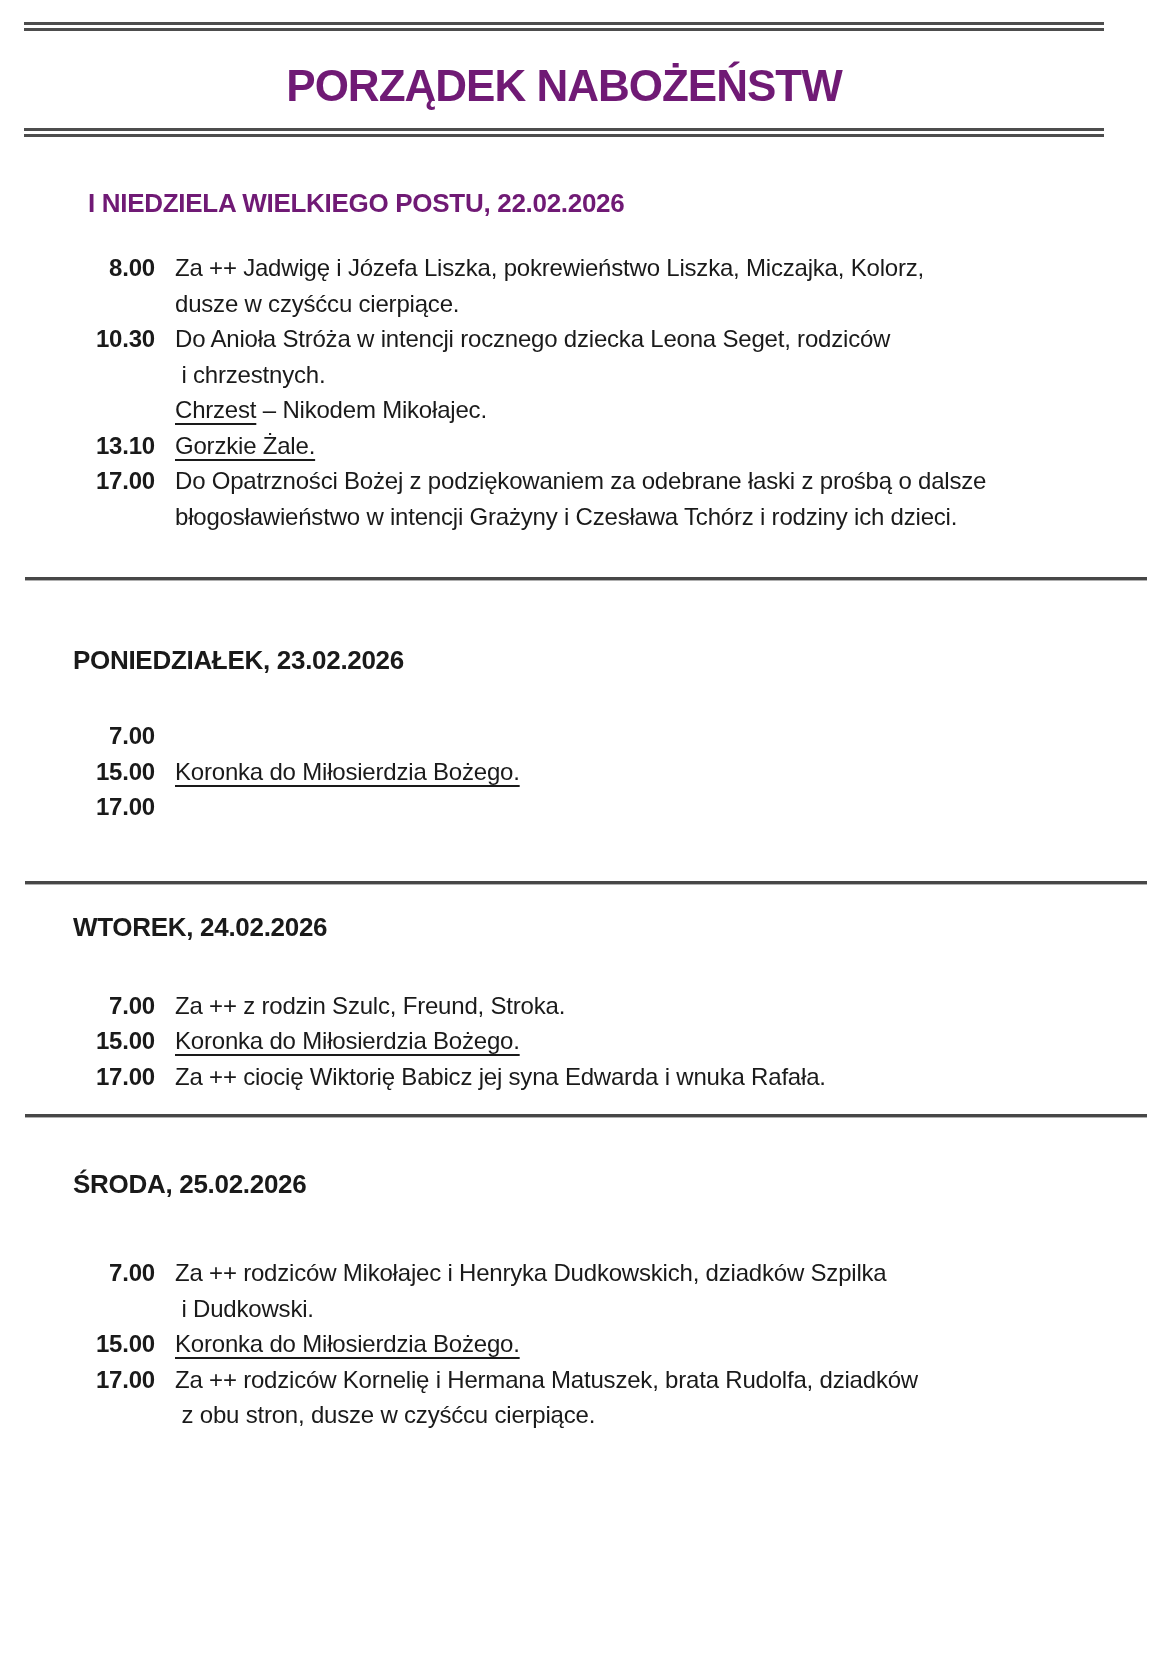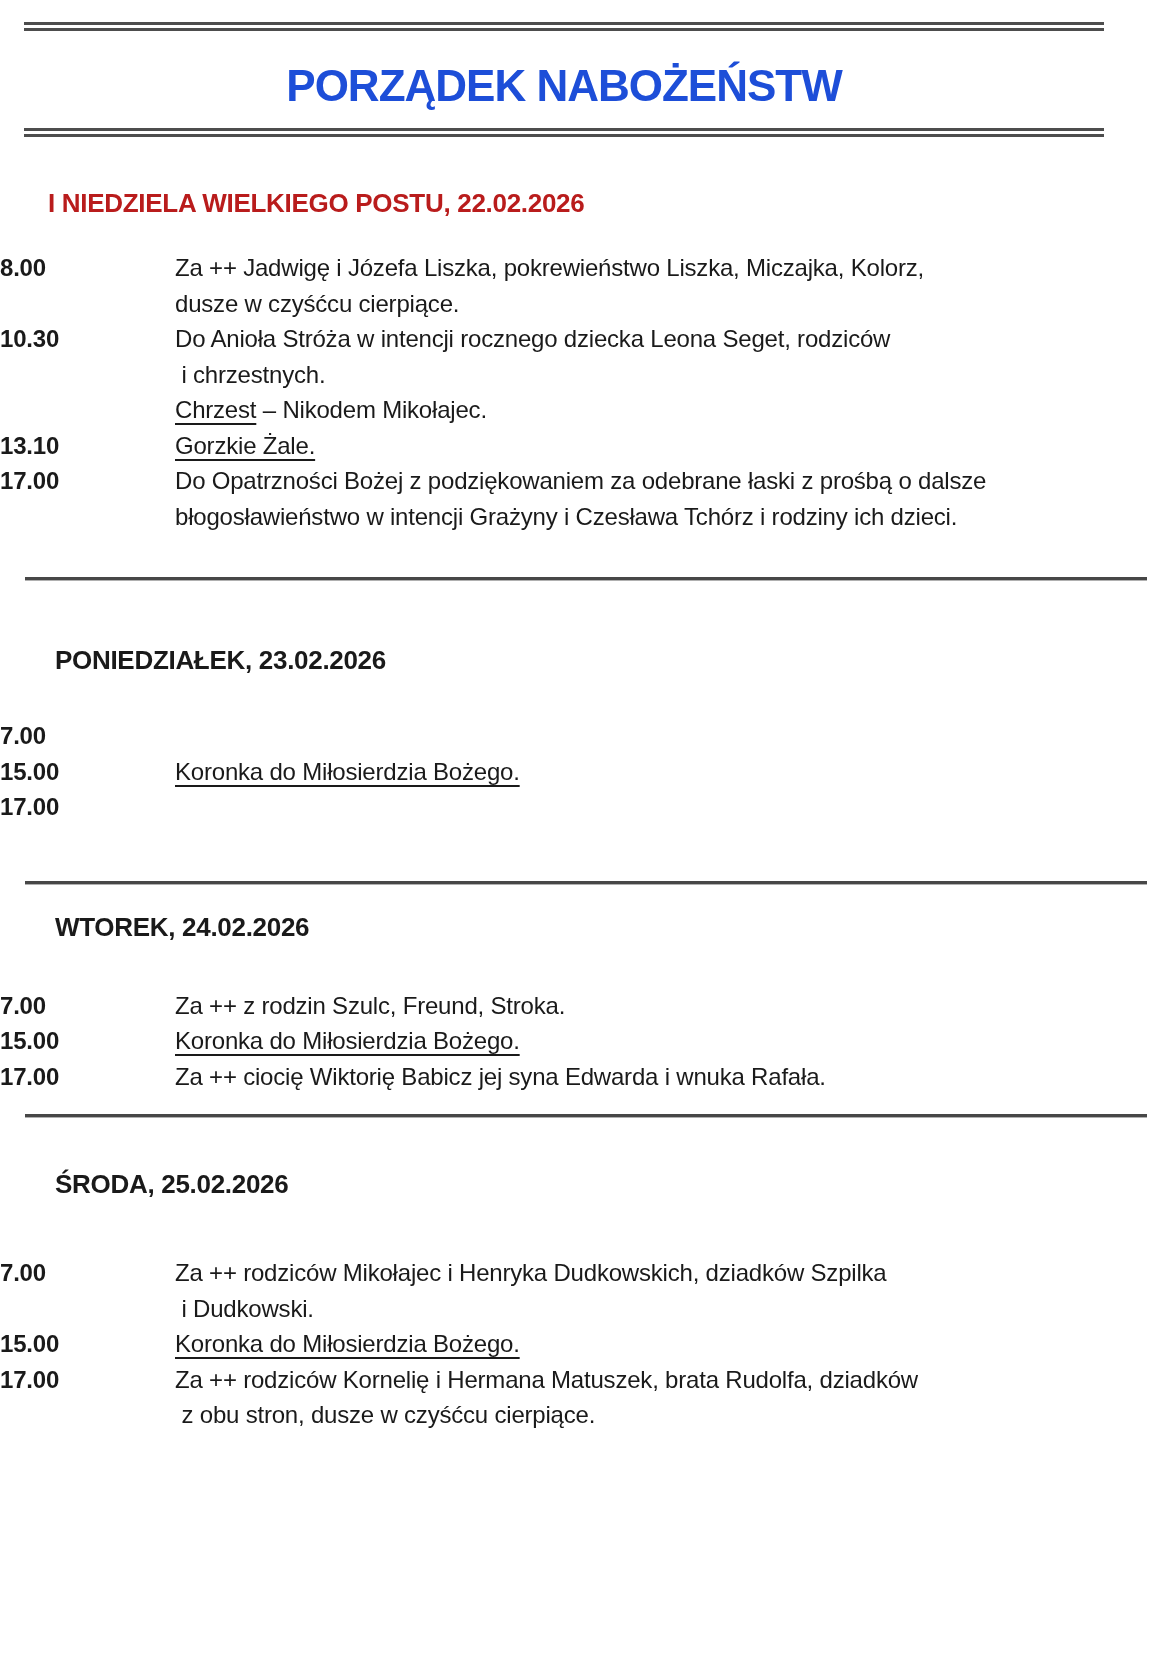--- a/index.html
+++ b/index.html
@@ -8,42 +8,42 @@
     font-family:"Liberation Sans",sans-serif;color:#1a1a1a;
   }
   
   .dbl{margin-left:24px;width:1080px;}
   .dbl .bar{height:3px;background:#4d4d4d;}
   .dbl .gap{height:3px;background:#ffffff;}
   #dbl-top{padding-top:22px;}
   #dbl-bottom{margin-top:13px;}
   .doc-title{
     width:1080px;margin:26px 0 0 24px;text-align:center;
-    font-size:44px;font-weight:bold;letter-spacing:-1px;line-height:58px;color:#1d4ed8;
+    font-size:44px;font-weight:bold;letter-spacing:-1px;line-height:58px;color:#701a75;
   }
   
   .red-heading{
-    margin:51px 0 0 48px;font-size:26px;font-weight:bold;line-height:30px;color:#b91c1c;
+    margin:51px 0 0 88px;font-size:26px;font-weight:bold;line-height:30px;color:#701a75;
     letter-spacing:-0.3px;
   }
   .day-heading{
-    margin-left:55px;font-size:26px;font-weight:bold;line-height:30px;color:#1a1a1a;
+    margin-left:73px;font-size:26px;font-weight:bold;line-height:30px;color:#1a1a1a;
     letter-spacing:-0.3px;
   }
   #mon-heading{margin-top:64px;}
   #tue-heading{margin-top:27px;}
   #wed-heading{margin-top:51px;}
   
   .list{margin-top:32px;}
   #mon-list{margin-top:43px;}
   #tue-list{margin-top:46px;}
   #wed-list{margin-top:56px;}
   .entry{display:grid;grid-template-columns:155px 1fr;}
   .time{
-    font-weight:bold;text-align:left;font-size:24px;line-height:35.5px;
+    font-weight:bold;text-align:right;font-size:24px;line-height:35.5px;
     white-space:pre;letter-spacing:-0.2px;
   }
   .lines{padding-left:20px;}
   .line{font-size:24px;line-height:35.5px;white-space:pre;letter-spacing:-0.2px;}
   .u{text-decoration:underline;text-decoration-thickness:2px;text-underline-offset:5px;}
   
   .sep{
     margin-left:25px;width:1122px;height:3px;background:#474747;
     border-bottom:1px solid #b0b0b0;
   }

